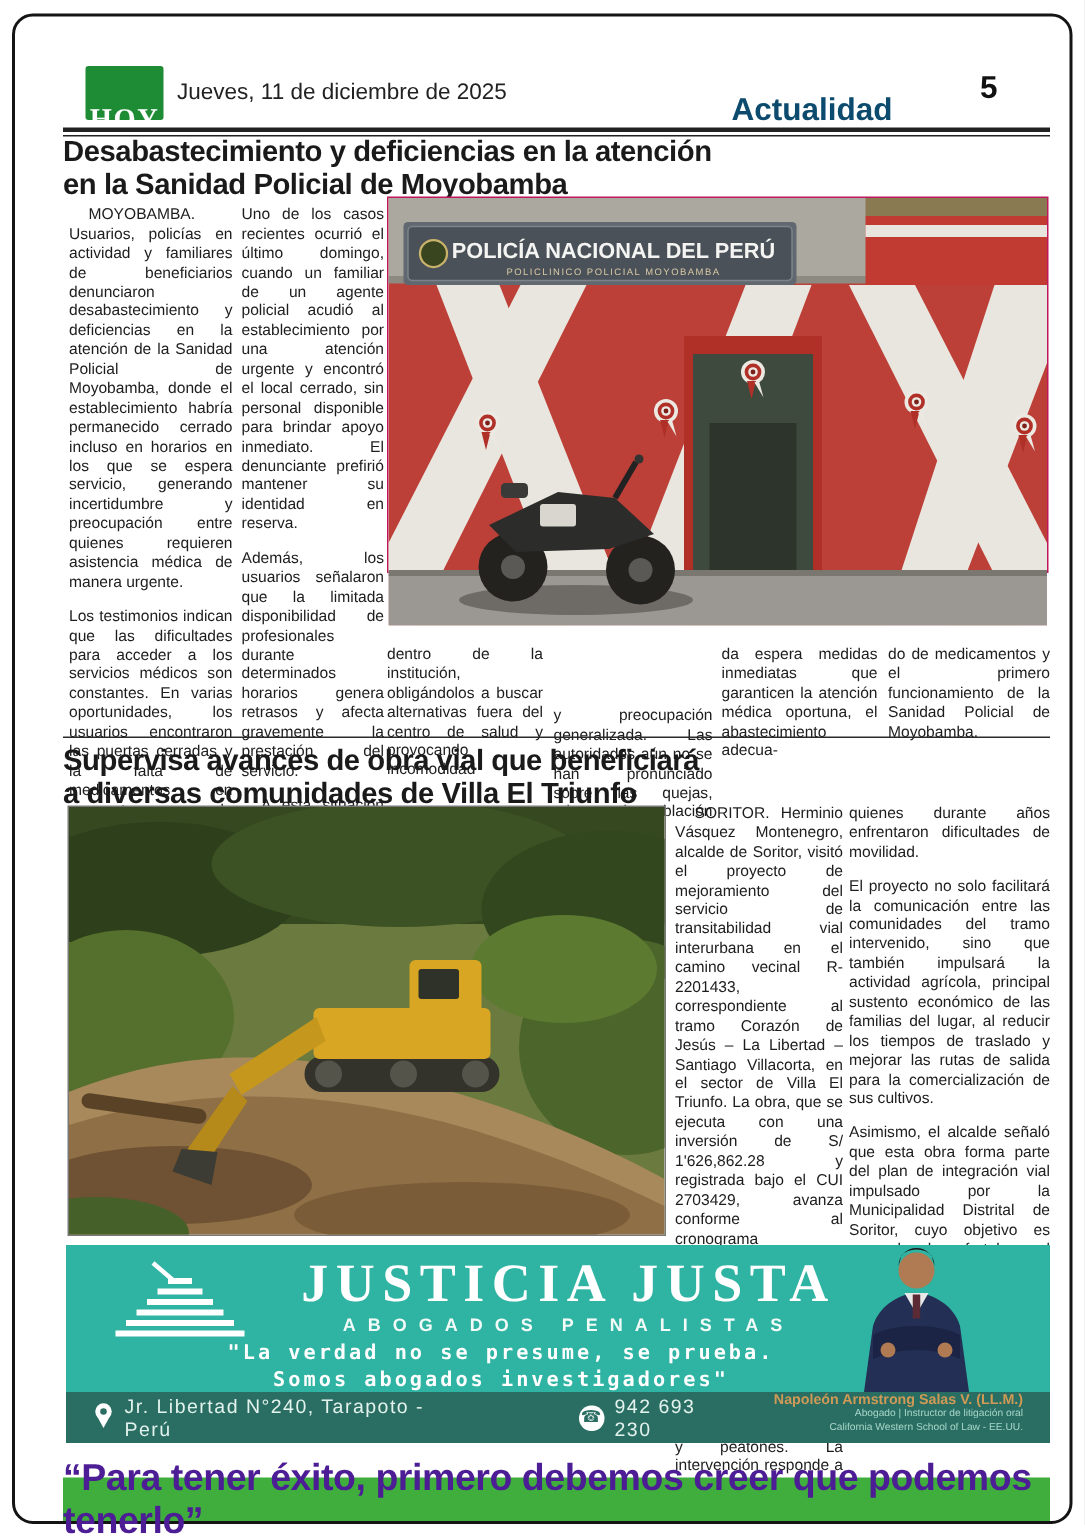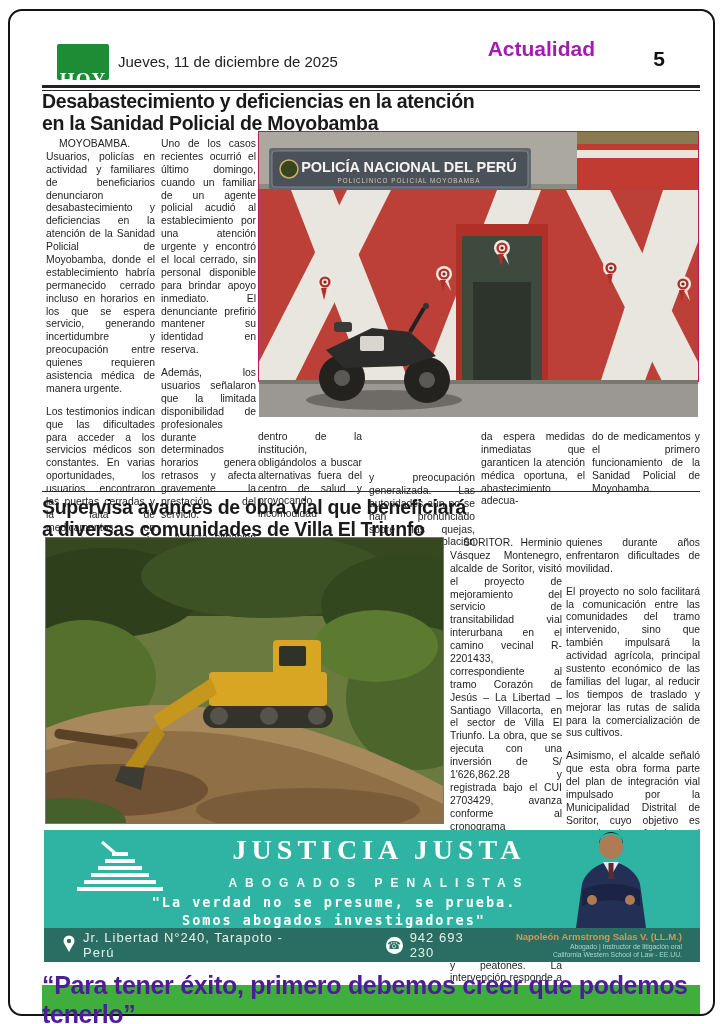--- a/index.html
+++ b/index.html
@@ -6,21 +6,21 @@
   #page{position:relative;width:723px;height:1024px;background:#ffffff;overflow:hidden;
         font-family:"Liberation Sans",sans-serif;color:#1c1c1c;}
   .frame{position:absolute;left:8px;top:9px;right:8px;bottom:8px;border:2px solid #141414;border-radius:14px;pointer-events:none;}
 
   
   .logo{position:absolute;left:57px;top:44px;width:52px;height:36px;background:#1e8c35;border-radius:2px;
         display:flex;flex-direction:column;align-items:center;justify-content:center;color:#fff;gap:26px;}
   .logo .small{font-size:7px;font-style:italic;font-weight:bold;letter-spacing:.5px;line-height:8px;}
   .logo .big{font-family:"Liberation Serif",serif;font-weight:bold;font-size:19px;line-height:19px;letter-spacing:1px;}
   .date{position:absolute;left:118px;top:53px;font-size:15px;color:#222;}
-  .section{position:absolute;right:128px;top:37px;font-size:21px;font-weight:bold;color:#a21caf;}
+  .section{position:absolute;right:128px;top:62px;font-size:21px;font-weight:bold;color:#0c4a6e;}
   .pagenum{position:absolute;right:58px;top:47px;font-size:21px;font-weight:bold;color:#111;}
   .rule2{position:absolute;left:42px;right:23px;top:85px;}
   .rule2 .a{height:3px;background:#222;}
   .rule2 .b{height:1px;background:#222;margin-top:2px;}
 
   
   .headline{position:absolute;left:42px;width:658px;text-align:left;font-weight:bold;color:#1a1a1a;
             font-size:19.5px;line-height:1.13;letter-spacing:-0.3px;}
   .h1a{top:90px;}
   .h2a{top:496px;}
@@ -41,24 +41,24 @@
 
   .photo1{position:absolute;left:258px;top:131px;width:441px;height:251px;border:1px solid #be185d;box-sizing:border-box;}
   .photo2{position:absolute;left:45px;top:537px;width:399px;height:287px;border:1px solid #777;box-sizing:border-box;}
 
   .a2c1{left:450px;top:537px;width:112px;}
   .a2c2{left:566px;top:537px;width:134px;}
 
   
   .ad{position:absolute;left:44px;top:830px;width:656px;height:132px;}
   .ad-main{position:absolute;left:0;top:0;right:0;height:98px;background:#2fb3a2;}
-  .ad-strip{position:absolute;left:0;top:98px;right:0;height:34px;background:#2a6e63;display:flex;align-items:center;padding:0 18px;box-sizing:border-box;gap:10px;}
+  .ad-strip{position:absolute;left:0;top:98px;right:0;height:34px;background:#2a6e63;display:flex;padding:0 18px;box-sizing:border-box;gap:10px;}
   .ad-logo{position:absolute;left:28px;top:8px;}
   .ad-brand{position:absolute;left:130px;top:4px;width:410px;text-align:center;color:#fff;
-            font-family:"Liberation Serif",serif;font-size:28px;letter-spacing:5px;font-weight:600;}
+            font-family:"Liberation Serif",serif;font-size:36px;letter-spacing:5px;font-weight:600;}
   .ad-sub{position:absolute;left:130px;top:46px;width:410px;text-align:center;color:#f2fbf8;
           font-size:12px;letter-spacing:8px;font-weight:bold;}
   .ad-quote{position:absolute;left:20px;top:64px;width:540px;text-align:center;color:#fff;
             font-family:"DejaVu Sans Mono",monospace;font-weight:bold;font-size:13.5px;line-height:1.3;letter-spacing:2px;}
   .ad-man{position:absolute;right:34px;top:2px;}
   .strip-item{display:flex;align-items:center;gap:7px;color:#e2f2ec;font-size:13px;letter-spacing:1px;}
   .ic-circle{width:17px;height:17px;border-radius:50%;background:#fff;color:#2a6e63;font-size:11px;
              display:flex;align-items:center;justify-content:center;line-height:17px;}
   .gap40{width:60px;}
   .lawyer{margin-left:auto;width:190px;text-align:right;line-height:1.2;}

